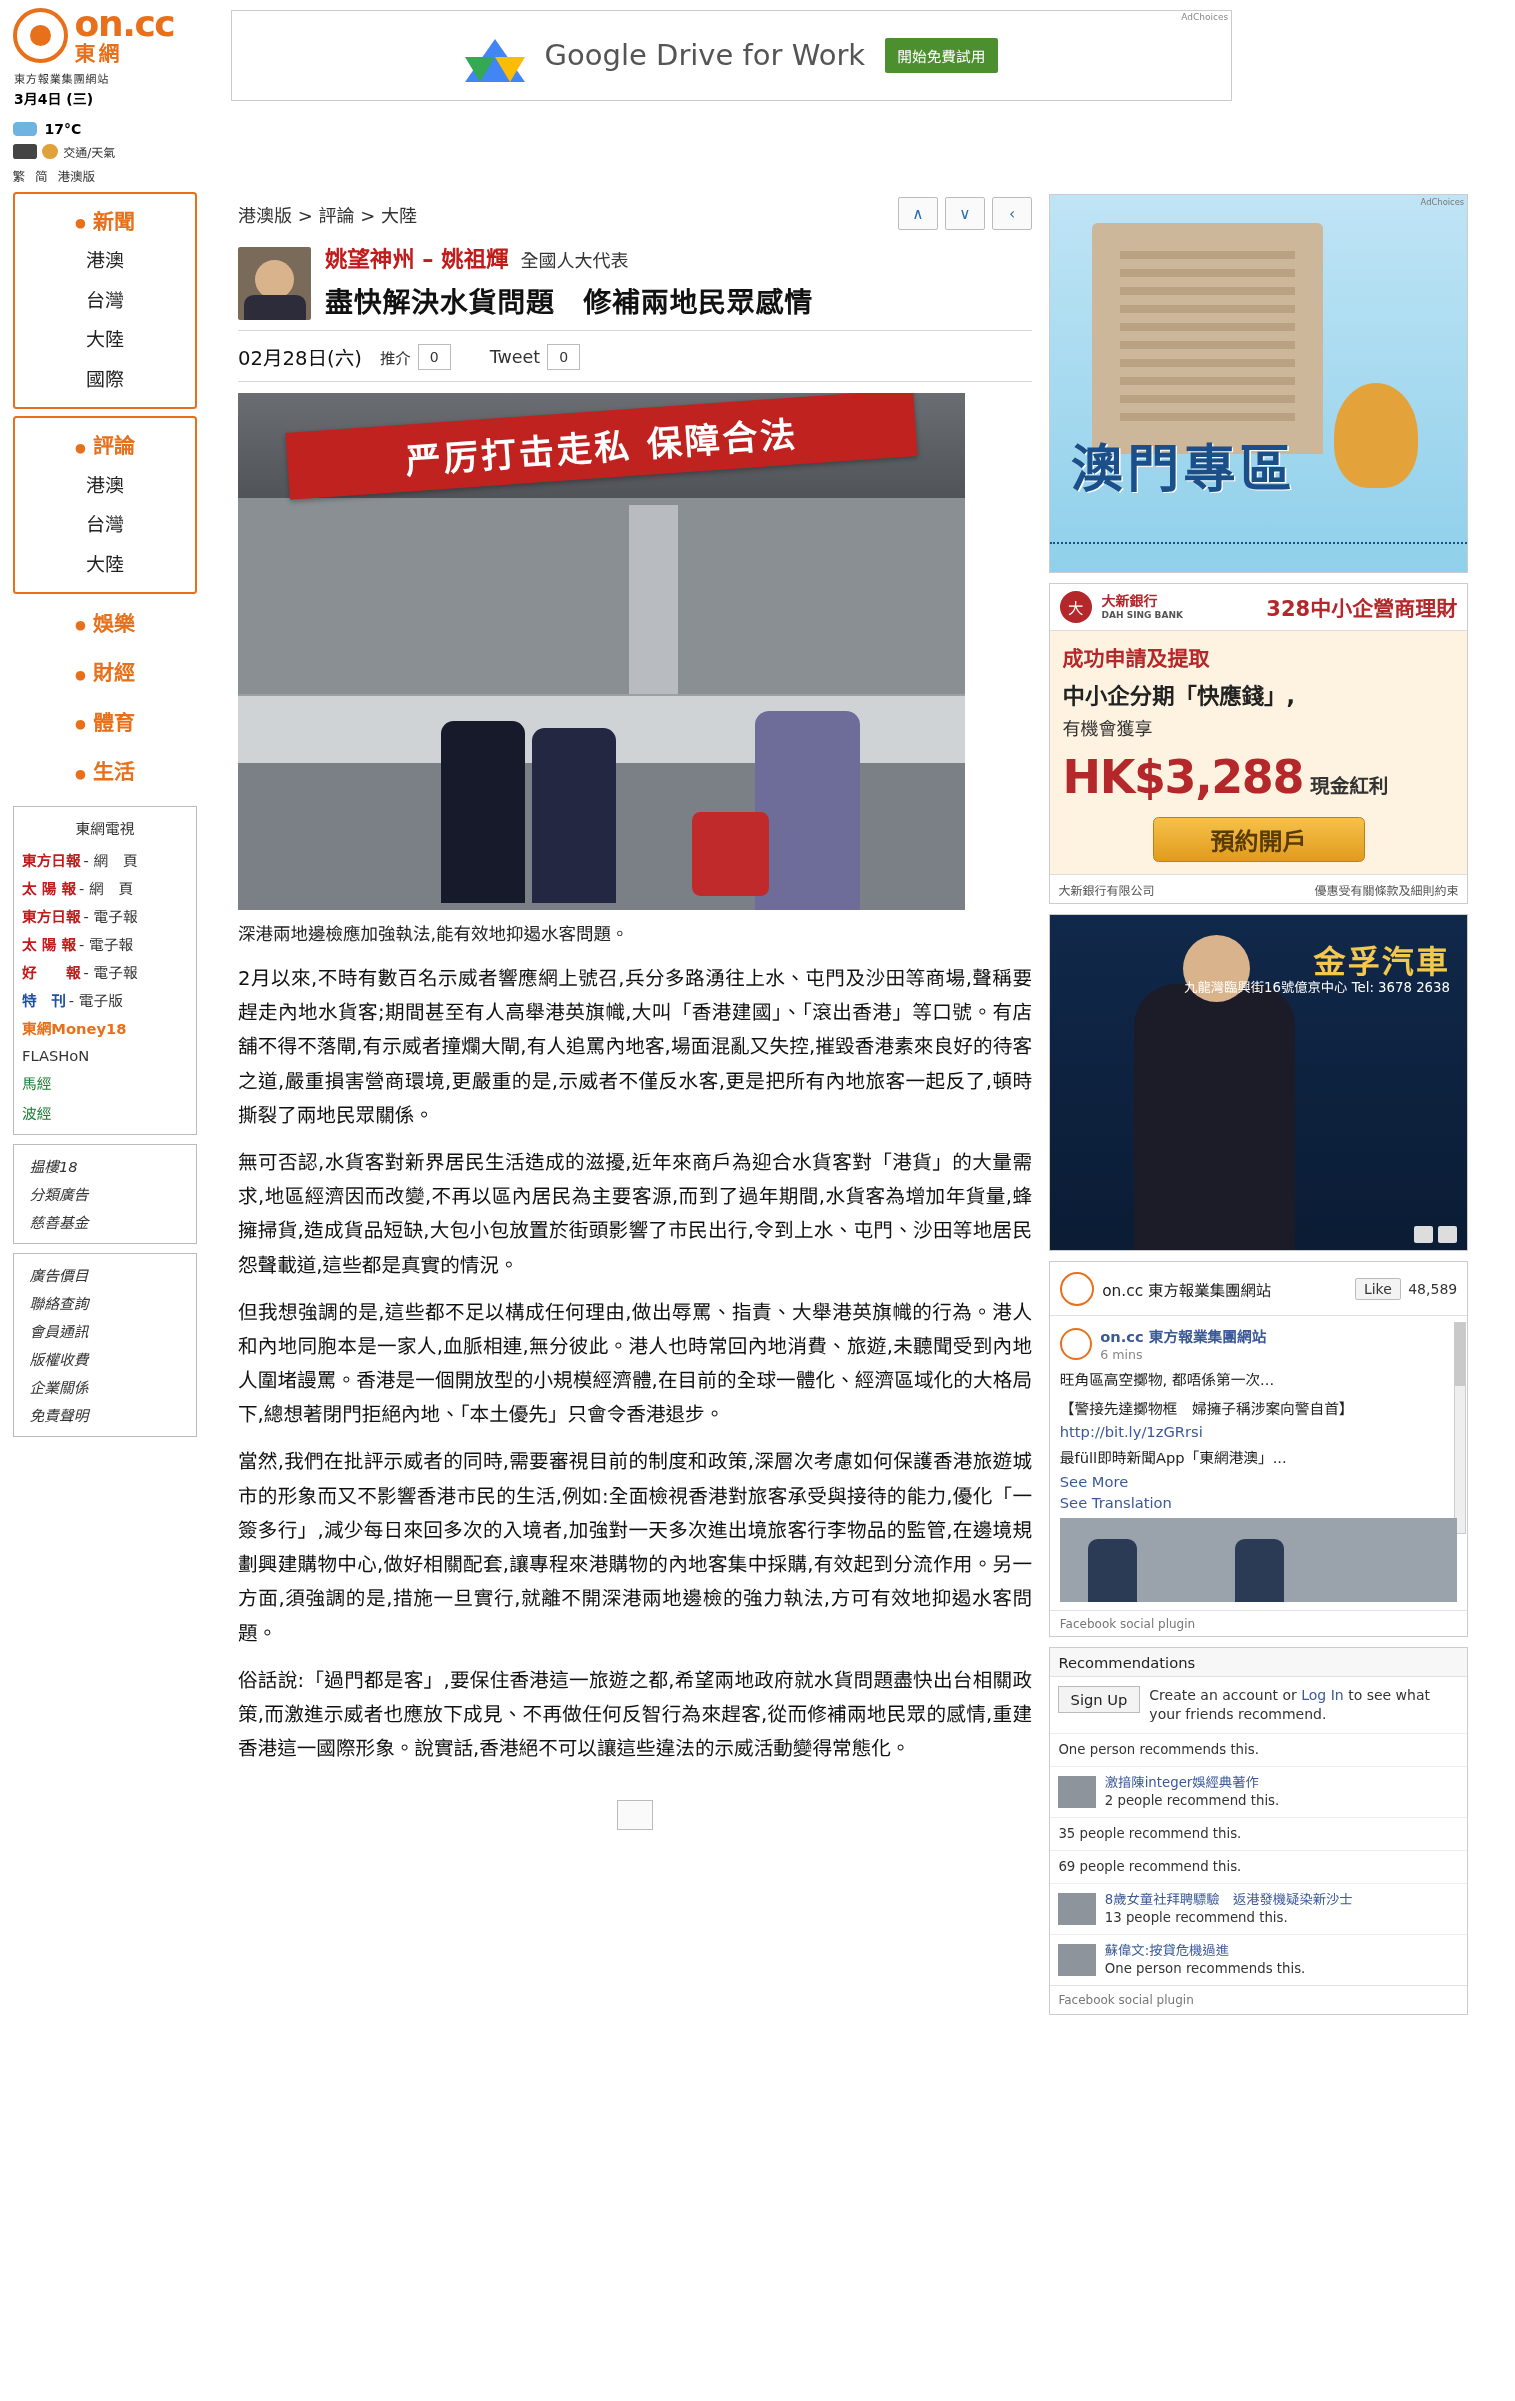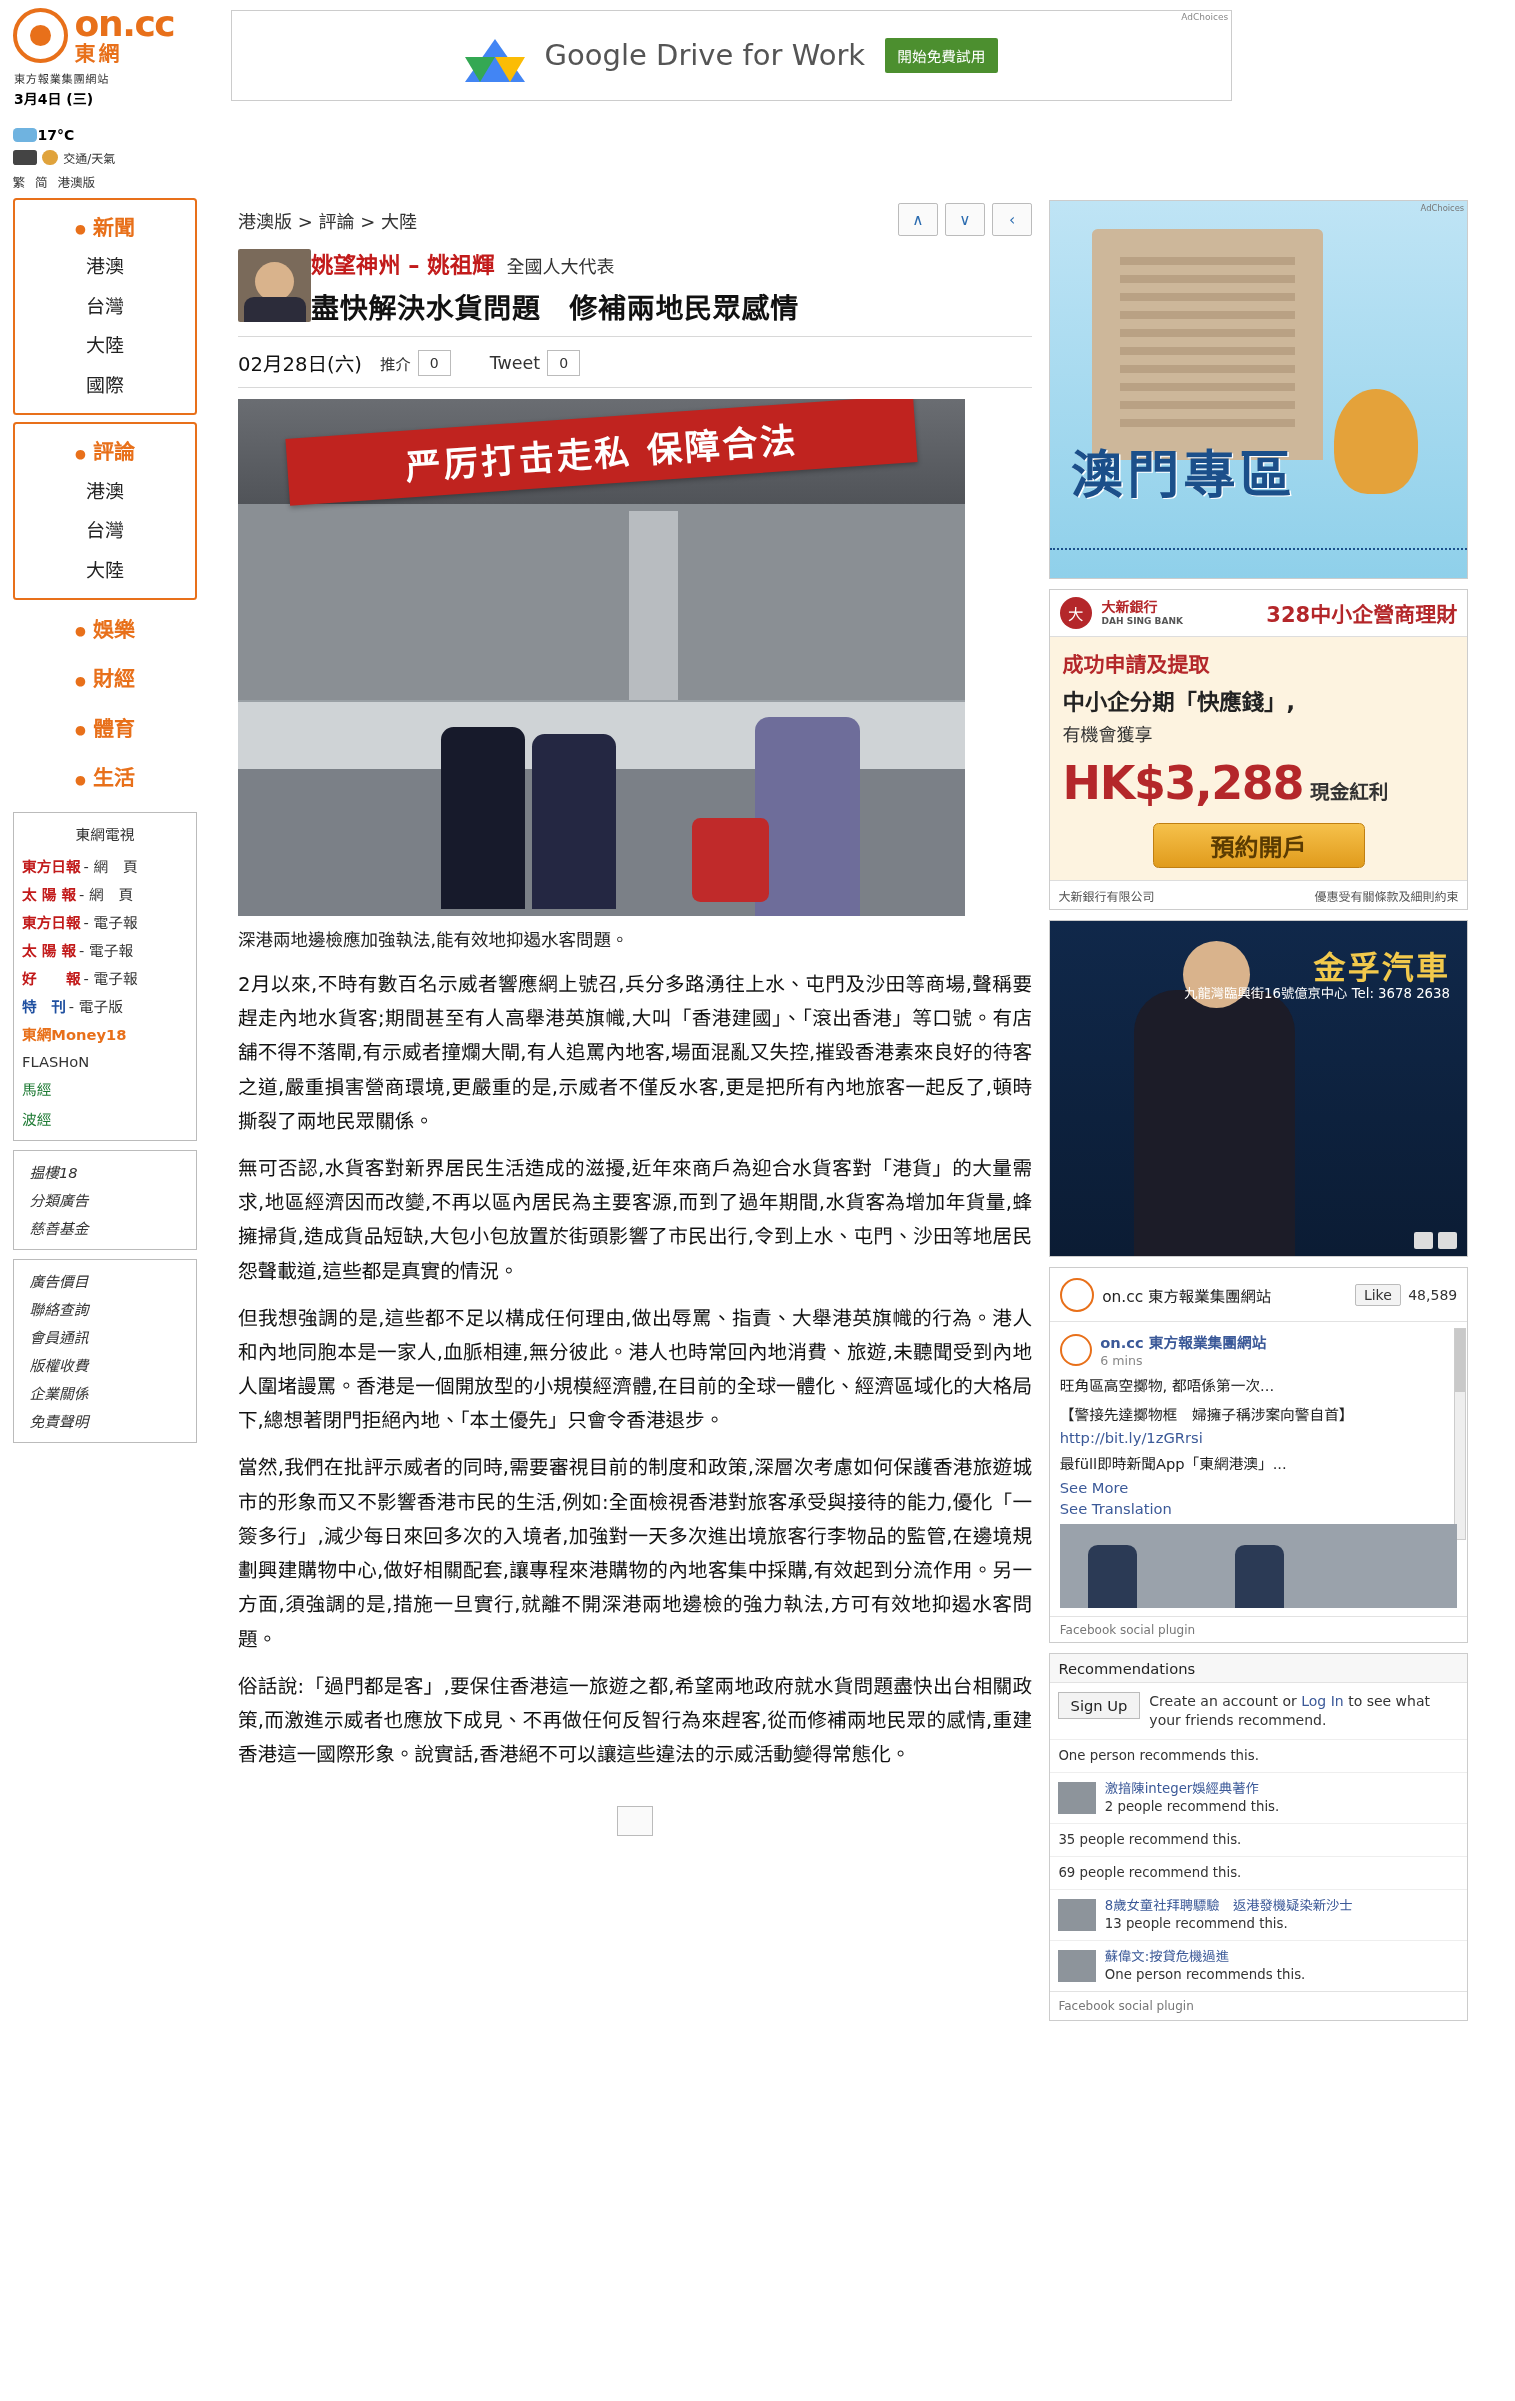--- a/index.html
+++ b/index.html
@@ -11,21 +11,21 @@
   .topbar{display:flex;align-items:flex-start;padding:0;}
   .logo-col{width:210px;flex:0 0 210px;padding:5.6px 0 0 12.6px;box-sizing:border-box;}
   .logo{display:flex;align-items:center;gap:7px;}
   .logo-mark{width:55px;height:55px;border-radius:50%;border:4.9px solid #e8701a;box-sizing:border-box;display:flex;align-items:center;justify-content:center;}
   .logo-mark i{display:block;width:21px;height:21px;border-radius:50%;background:#e8701a;}
   .logo-text{line-height:1;}
   .logo-text .on{font-size:36px;font-weight:bold;color:#e8701a;letter-spacing:-1.4px;}
   .logo-text .cn{font-size:21px;font-weight:bold;color:#e8701a;letter-spacing:2.8px;display:block;margin-top:2.8px;}
   .site-sub{font-size:11.2px;color:#333;margin:4.2px 0 0 1.4px;letter-spacing:0.7px;}
   .site-date{font-size:14px;color:#000;margin:2.8px 0 0 1.4px;font-weight:bold;}
-  .wx{display:flex;align-items:center;gap:1px;margin-top:19px;font-size:14px;font-weight:bold;}
+  .wx{display:flex;align-items:center;gap:8px;margin-top:13px;font-size:14px;font-weight:bold;}
   .wx .cloud{width:24px;height:14px;background:#6fb3e0;border-radius:4.2px;display:inline-block;}
   .svcrow{display:flex;align-items:center;gap:5.6px;margin-top:5.6px;font-size:12px;color:#333;}
   .svcrow .car,.svcrow .sun{width:24px;height:15.4px;background:#444;border-radius:2.8px;display:inline-block;}
   .svcrow .sun{background:#e0a33c;border-radius:50%;width:15.4px;}
   .langrow{margin-top:5.6px;font-size:12.6px;color:#333;display:flex;gap:9.8px;}
   .langrow span{cursor:pointer;}
 
   .ad-top{flex:0 0 999px;margin:9.8px 0 0 21px;border:0.7px solid #ccc;background:#fff;height:89px;position:relative;display:flex;align-items:center;justify-content:center;}
   .ad-top .adlabel{position:absolute;top:1.4px;right:2.8px;font-size:9px;color:#888;}
   .gdrive{display:flex;align-items:center;gap:19.6px;}
@@ -64,21 +64,21 @@
 
   .smallbox{border:0.7px solid #bbb;margin-top:9px;padding:7px 16px;font-style:italic;}
   .smallbox div{font-size:14.7px;padding:3.5px 0;color:#333;}
 
   
   .crumbrow{display:flex;align-items:center;justify-content:space-between;padding:12.6px 0 4.2px;}
   .crumb{font-size:18px;color:#333;}
   .arrows{display:flex;gap:7px;}
   .arrow{width:38px;height:31px;border:0.7px solid #bbb;border-radius:2.1px;background:#fafafa;display:flex;align-items:center;justify-content:center;font-size:15.4px;color:#2b6cb0;cursor:pointer;}
 
-  .headrow{display:flex;align-items:center;border-bottom:0.7px solid #d8d8d8;padding-bottom:9.8px;margin-top:4.2px;}
+  .headrow{display:flex;gap:14px;align-items:flex-end;border-bottom:0.7px solid #d8d8d8;padding-bottom:9.8px;margin-top:4.2px;}
   .portrait{width:73px;height:73px;flex:0 0 73px;background:#7a6a5a;border-radius:2.1px;overflow:hidden;position:relative;}
   .portrait .face{position:absolute;left:17px;top:12.6px;width:39px;height:39px;border-radius:50%;background:#d9b38c;}
   .portrait .body{position:absolute;left:5.6px;bottom:0;width:62px;height:25px;background:#2c2c3a;border-radius:9.8px 9.8px 0 0;}
   .head-txt{padding-top:2.8px;}
   .kicker{font-size:22.4px;font-weight:bold;color:#c21b1b;}
   .kicker .plain{color:#333;font-weight:normal;font-size:18px;margin-left:4.2px;}
   .headline{font-size:28px;font-weight:bold;color:#111;margin-top:7px;letter-spacing:0.7px;}
 
   .metarow{display:flex;align-items:center;gap:18px;border-bottom:0.7px solid #d8d8d8;padding:11.2px 0 9.8px;}
   .pubdate{font-size:19.6px;color:#111;}

